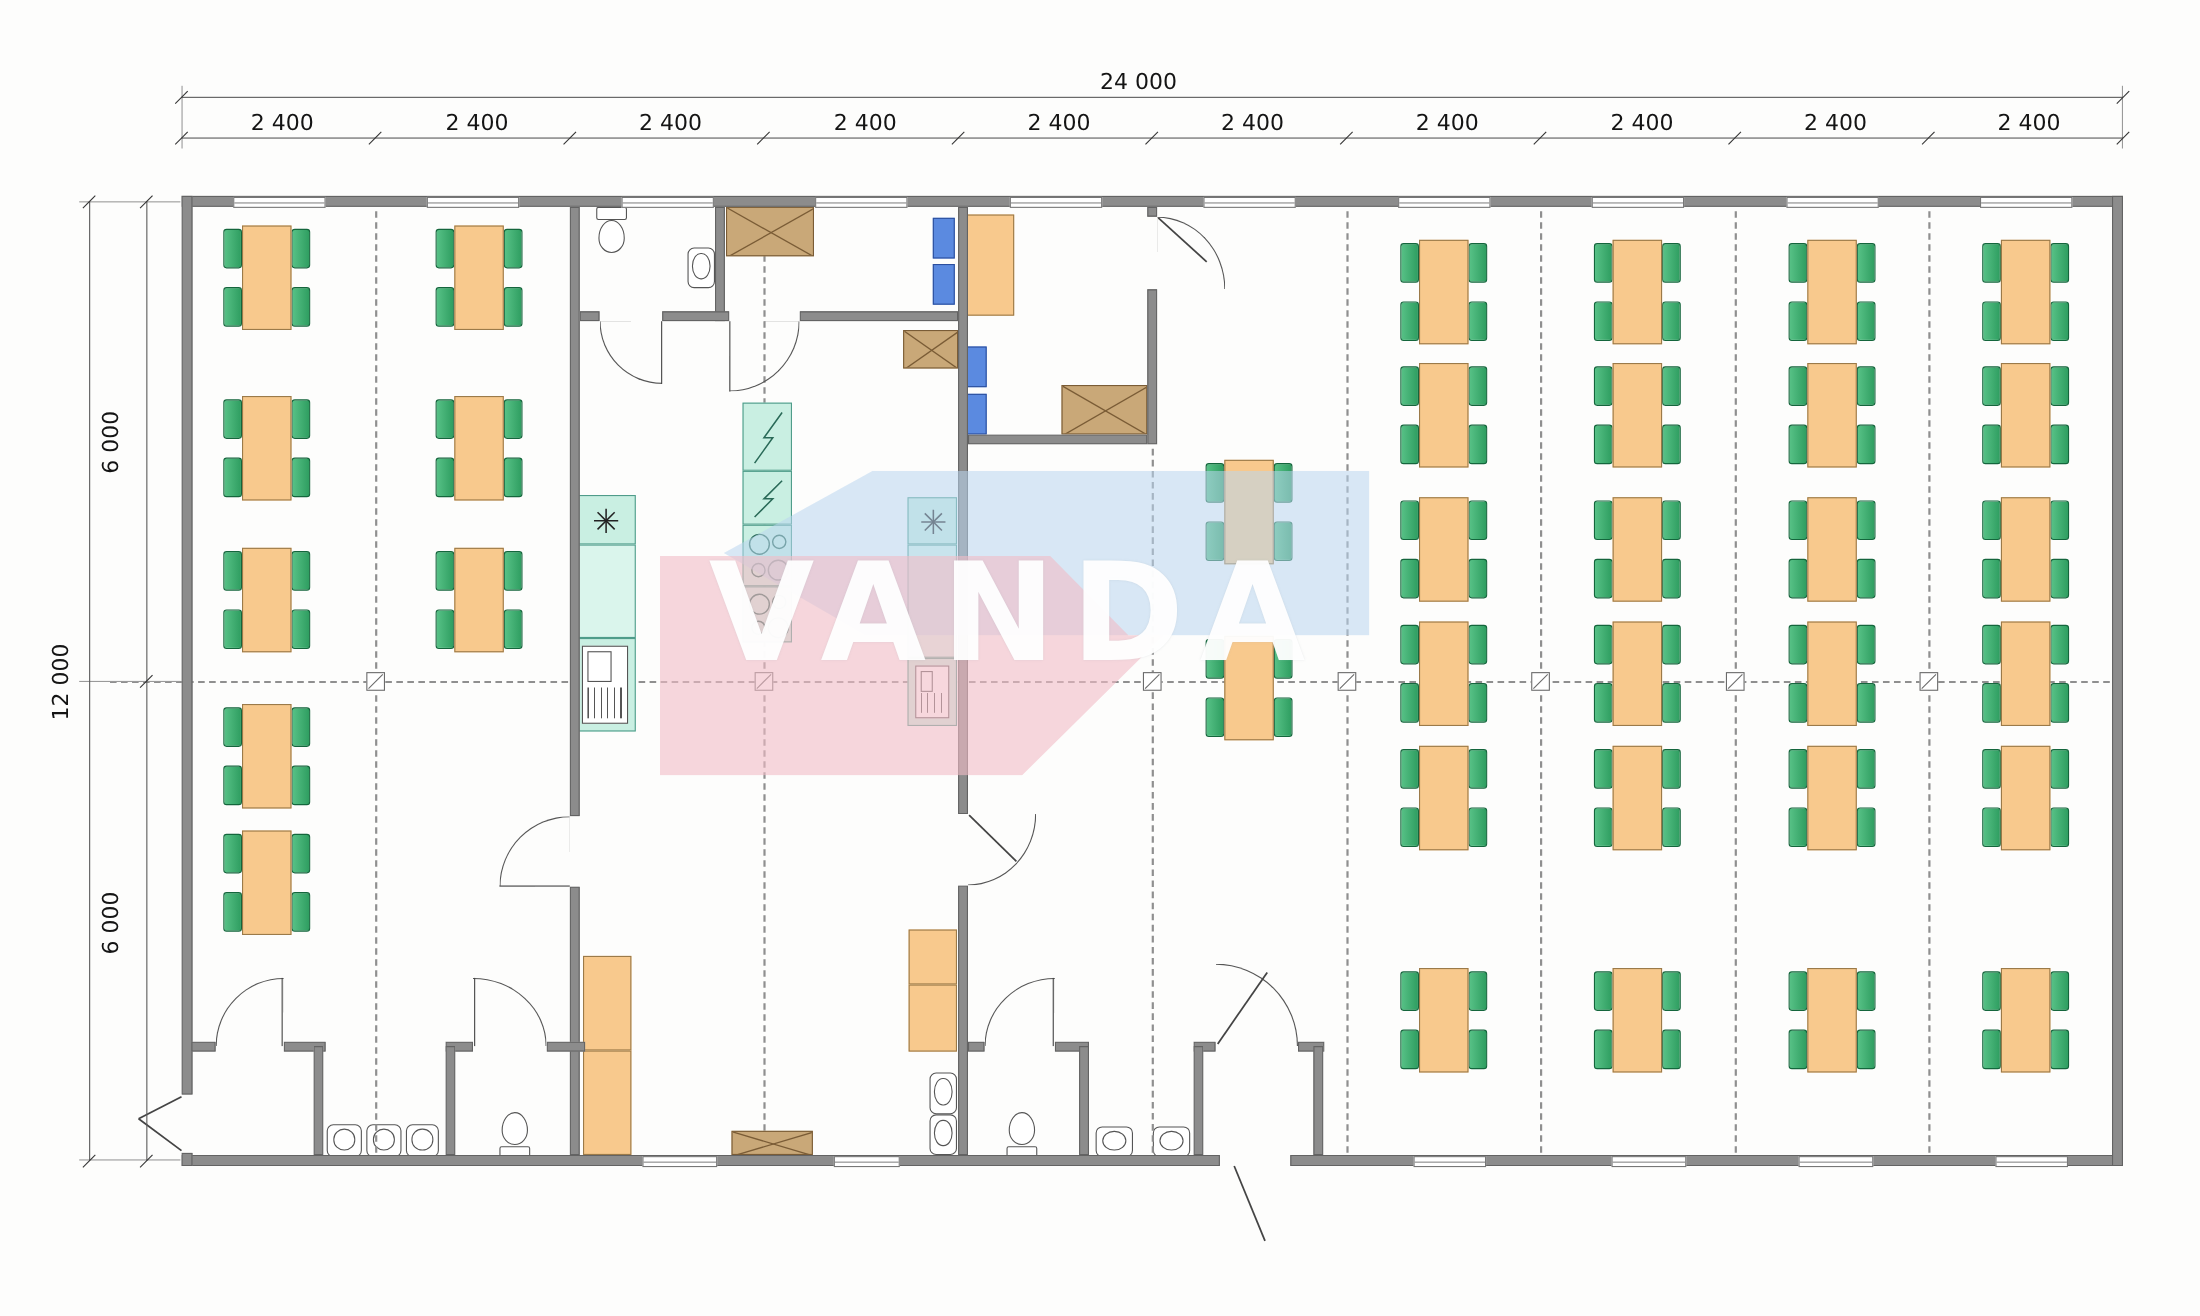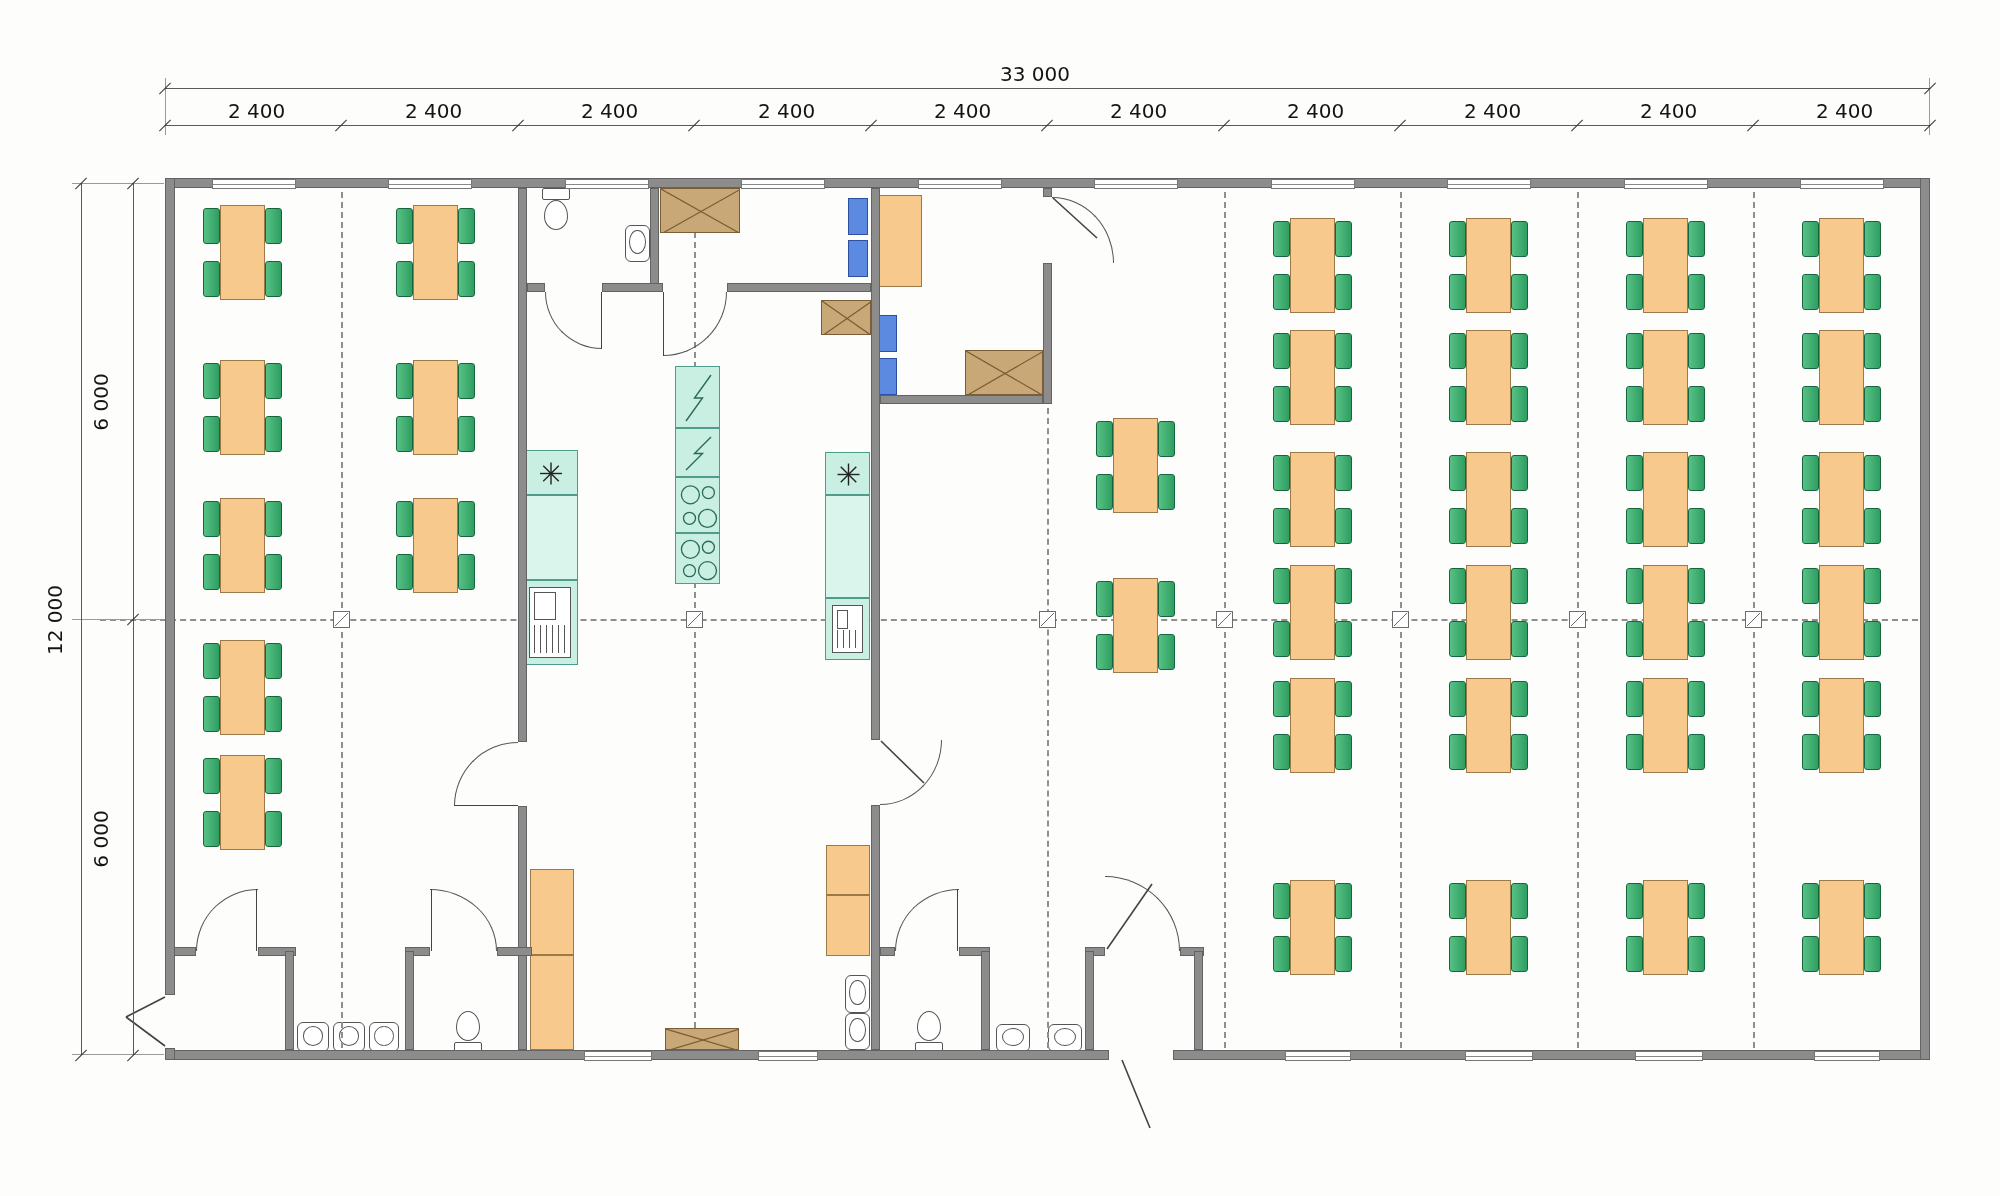--- a/index.html
+++ b/index.html
@@ -530,21 +530,21 @@
       <div class="arc" style="left: 1105px; top: 876px; width: 75px; height: 75px; border-top: 1.2px solid rgb(85, 85, 85); border-right: 1.2px solid rgb(85, 85, 85); border-bottom: none; border-left: none; border-image: initial; border-top-right-radius: 100%;"></div>
       <div class="leafv" style="left: 601px; top: 292px; height: 57px;"></div>
       <div class="leafv" style="left: 663px; top: 292px; height: 64px;"></div>
       <div class="leafv" style="left: 256px; top: 889px; height: 62px;"></div>
       <div class="leafv" style="left: 431px; top: 889px; height: 62px;"></div>
       <div class="leafv" style="left: 957px; top: 889px; height: 62px;"></div>
       <div class="leafh" style="left: 454px; top: 805px; width: 64px;"></div>
     </div>
 
   <div class="dimline" style="left:165px;top:88px;width:1765px;height:1px;"></div>
-  <div class="dim" style="left:1000px;top:62px;">33 000</div>
+  <div class="dim" style="left:1000px;top:62px;">24 000</div>
   <div class="dimline" style="left:165px;top:125px;width:1765px;height:1px;"></div>
   <div id="seglabels">
       <div class="dim" style="left: 228px; top: 99px;">2 400</div>
       <div class="dim" style="left: 405px; top: 99px;">2 400</div>
       <div class="dim" style="left: 581px; top: 99px;">2 400</div>
       <div class="dim" style="left: 758px; top: 99px;">2 400</div>
       <div class="dim" style="left: 934px; top: 99px;">2 400</div>
       <div class="dim" style="left: 1110px; top: 99px;">2 400</div>
       <div class="dim" style="left: 1287px; top: 99px;">2 400</div>
       <div class="dim" style="left: 1464px; top: 99px;">2 400</div>
@@ -584,13 +584,20 @@
 
   <svg class="lines" width="2000" height="1196" viewBox="0 0 2000 1196">
     <line x1="881" y1="741" x2="924" y2="783" stroke="#444" stroke-width="1.6"></line>
     <line x1="1053" y1="198" x2="1097" y2="238" stroke="#444" stroke-width="1.6"></line>
     <line x1="1107" y1="949" x2="1152" y2="884" stroke="#444" stroke-width="1.6"></line>
     <line x1="1122" y1="1060" x2="1150" y2="1128" stroke="#444" stroke-width="1.6"></line>
     <line x1="165" y1="997" x2="126" y2="1017" stroke="#444" stroke-width="1.6"></line>
     <line x1="126" y1="1017" x2="165" y2="1046" stroke="#444" stroke-width="1.6"></line>
   </svg>
 
+  <div id="wm" style="left:600px;top:428px;width:645px;height:277px;">
+    <div class="band" style="left:0;top:0;width:100%;height:100%;background:#b9d6ef;opacity:.55;
+                clip-path:polygon(30% 0%, 100% 0%, 100% 54%, 29% 54%, 9% 27%);"></div>
+    <div class="band" style="left:0;top:0;width:100%;height:100%;background:#f1bcc6;opacity:.6;
+                clip-path:polygon(0% 28%, 55% 28%, 66% 54%, 71% 54%, 51% 100%, 0% 100%);"></div>
+    <div class="txt" style="top:58px;">VANDA</div>
+  </div>
 </div>
 
 </body></html>

